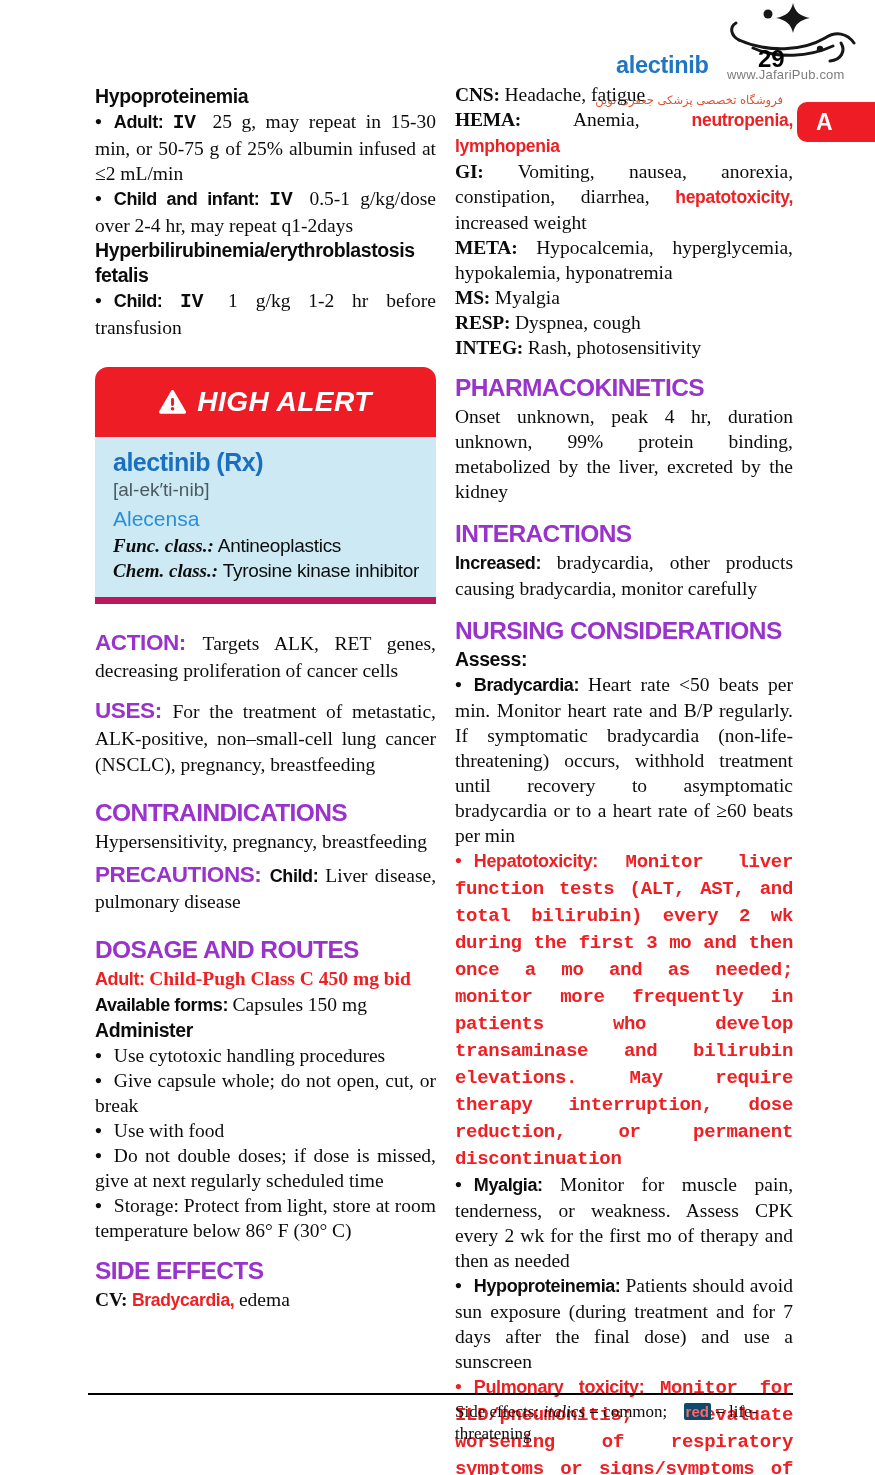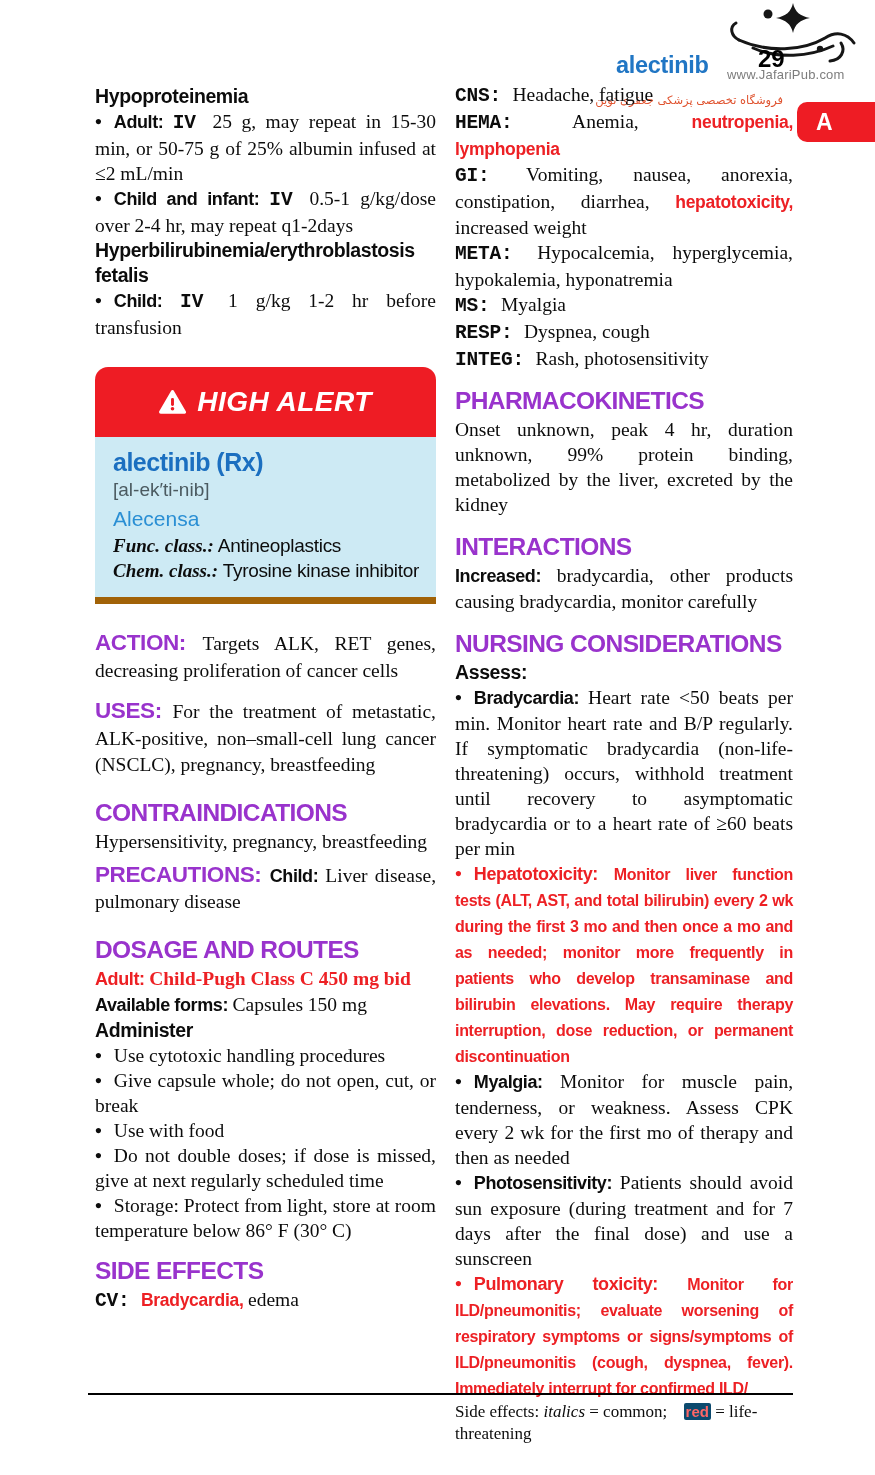--- a/index.html
+++ b/index.html
@@ -15,40 +15,40 @@
   .col-left{position:absolute;left:95px;top:84px;width:341px;}
   .col-right{position:absolute;left:455px;top:82px;width:338px;}
   .para{margin:0;font-size:19.5px;line-height:25px;text-align:justify;}
   .bullet::before{content:"\2022";font-weight:bold;padding-right:12px;}
   .bullet-red::before{color:var(--red);}
   
   .r-s{font-family:"Liberation Serif",serif;}
   .r-i{font-family:"Liberation Serif",serif;font-style:italic;}
   .r-bs{font-family:Liberation Mono, monospace;font-weight:bold;}
   .r-bl{font-family:"Liberation Sans",sans-serif;font-weight:bold;font-size:18px;letter-spacing:-0.4px;}
-  .r-sys{font-family:Liberation Mono, monospace;font-weight:bold;font-size:19.5px;letter-spacing:-0.2px;}
+  .r-sys{font-family:Liberation Serif, serif;font-weight:bold;font-size:19.5px;letter-spacing:-0.2px;}
   .r-pi{font-family:"Liberation Sans",sans-serif;font-weight:bold;font-size:22.5px;color:var(--purple);letter-spacing:-0.4px;}
   .r-ri{font-family:"Liberation Sans",sans-serif;font-weight:bold;font-size:17.5px;color:var(--red);letter-spacing:-0.3px;}
   .r-rbl{font-family:"Liberation Sans",sans-serif;font-weight:bold;font-size:18px;color:var(--red);letter-spacing:-0.4px;}
-  .r-rs{font-family:Liberation Sans, sans-serif;font-weight:bold;font-size:16px;color:var(--red);letter-spacing:-0.3px;}
+  .r-rs{font-family:Liberation Mono, monospace;font-weight:bold;font-size:19px;color:var(--red);letter-spacing:-0.3px;}
   .r-rbs{font-family:"Liberation Serif",serif;font-weight:bold;color:var(--red);}
   .r-rw{font-family:"Liberation Sans",sans-serif;font-weight:bold;font-size:15px;color:#f66;background:#0c4a6e;border-radius:2px;padding:0 2px;margin-left:12px;}
   
   .h-sans{font-family:"Liberation Sans",sans-serif;font-weight:bold;font-size:19.5px;line-height:25px;letter-spacing:-0.4px;margin:0;}
   .h-red{color:var(--red);}
   .h-purple{font-family:"Liberation Sans",sans-serif;font-weight:bold;font-size:24.5px;line-height:27px;color:var(--purple);letter-spacing:-0.6px;margin:20px 0 3px 0;}
   .mt26{margin-top:26px;} .mt16{margin-top:16px;} .mt14{margin-top:14px;} .mt20{margin-top:8px;}
   .lh26{line-height:26.5px;}
   
   .alert-box{margin-top:27px;width:341px;}
   .alert-head{background:var(--alert-red);height:70px;border-radius:13px 13px 0 0;
     display:flex;align-items:center;justify-content:center;gap:11px;
     color:#fff;font-family:"Liberation Sans",sans-serif;font-weight:bold;font-style:italic;
     font-size:28px;letter-spacing:0.5px;}
-  .alert-body{background:var(--cyan);padding:10px 16px 14px 18px;border-bottom:7px solid #a16207;}
+  .alert-body{background:var(--cyan);padding:10px 16px 14px 18px;border-bottom:7px solid #be185d;}
   .alert-drug{color:var(--blue);font-family:"Liberation Sans",sans-serif;font-weight:bold;font-size:25px;letter-spacing:-0.5px;line-height:31px;margin:0;}
   .alert-pron{font-family:"Liberation Sans",sans-serif;font-size:19px;color:#4b5a60;line-height:24px;margin:0;}
   .alert-brand{color:var(--blue2);font-family:"Liberation Sans",sans-serif;font-size:21px;line-height:27px;margin:3px 0 2px 0;}
   .alert-class{font-size:19px;line-height:24.5px;margin:0;}
   .alert-class .lbl{font-family:"Liberation Serif",serif;font-weight:bold;font-style:italic;}
   .alert-class .val{font-family:Liberation Sans, sans-serif;letter-spacing:-0.3px;}
   
   .top-title{position:absolute;left:616px;top:52px;margin:0;color:#2176c4;
     font-family:"Liberation Sans",sans-serif;font-weight:bold;font-size:23.5px;letter-spacing:-0.3px;}
   .logo{position:absolute;left:723px;top:2px;}
@@ -157,20 +157,20 @@
     <p class="para"><span class="r-s">Onset unknown, peak 4 hr, duration unknown, 99% protein binding, metabolized by the liver, excreted by the kidney</span></p>
 
     <p class="h-purple mt16">INTERACTIONS</p>
     <p class="para"><span class="r-bl">Increased: </span><span class="r-s">bradycardia, other products causing bradycardia, monitor carefully</span></p>
 
     <p class="h-purple mt16">NURSING CONSIDERATIONS</p>
     <p class="h-sans">Assess:</p>
     <p class="para bullet"><span class="r-bl">Bradycardia: </span><span class="r-s">Heart rate &lt;50 beats per min. Monitor heart rate and B/P regularly. If symptomatic bradycardia (non-life-threatening) occurs, withhold treatment until recovery to asymptomatic bradycardia or to a heart rate of ≥60 beats per min</span></p>
     <p class="para bullet bullet-red"><span class="r-rbl">Hepatotoxicity: </span><span class="r-rs">Monitor liver function tests (ALT, AST, and total bilirubin) every 2 wk during the first 3 mo and then once a mo and as needed; monitor more frequently in patients who develop transaminase and bilirubin elevations. May require therapy interruption, dose reduction, or permanent discontinuation</span></p>
     <p class="para bullet"><span class="r-bl">Myalgia: </span><span class="r-s">Monitor for muscle pain, tenderness, or weakness. Assess CPK every 2 wk for the first mo of therapy and then as needed</span></p>
-    <p class="para bullet"><span class="r-bl">Photosensitivity: </span><span class="r-s">Patients should avoid sun exposure (during treatment and for 7 days after the final dose) and use a sunscreen</span></p>
+    <p class="para bullet"><span class="r-bl">Hypoproteinemia: </span><span class="r-s">Patients should avoid sun exposure (during treatment and for 7 days after the final dose) and use a sunscreen</span></p>
     <p class="para bullet bullet-red"><span class="r-rbl">Pulmonary toxicity: </span><span class="r-rs">Monitor for ILD/pneumonitis; evaluate worsening of respiratory symptoms or signs/symptoms of ILD/pneumonitis (cough, dyspnea, fever). Immediately interrupt for confirmed ILD/</span></p>
   </div>
 
   <div class="footer-rule"></div>
   <p class="footer-legend"><span class="r-s">Side effects: </span><span class="r-i">italics</span><span class="r-s"> = common; </span><span class="r-rw">red</span><span class="r-s"> = life-threatening</span></p>
 
 </div>
 
 </body></html>

